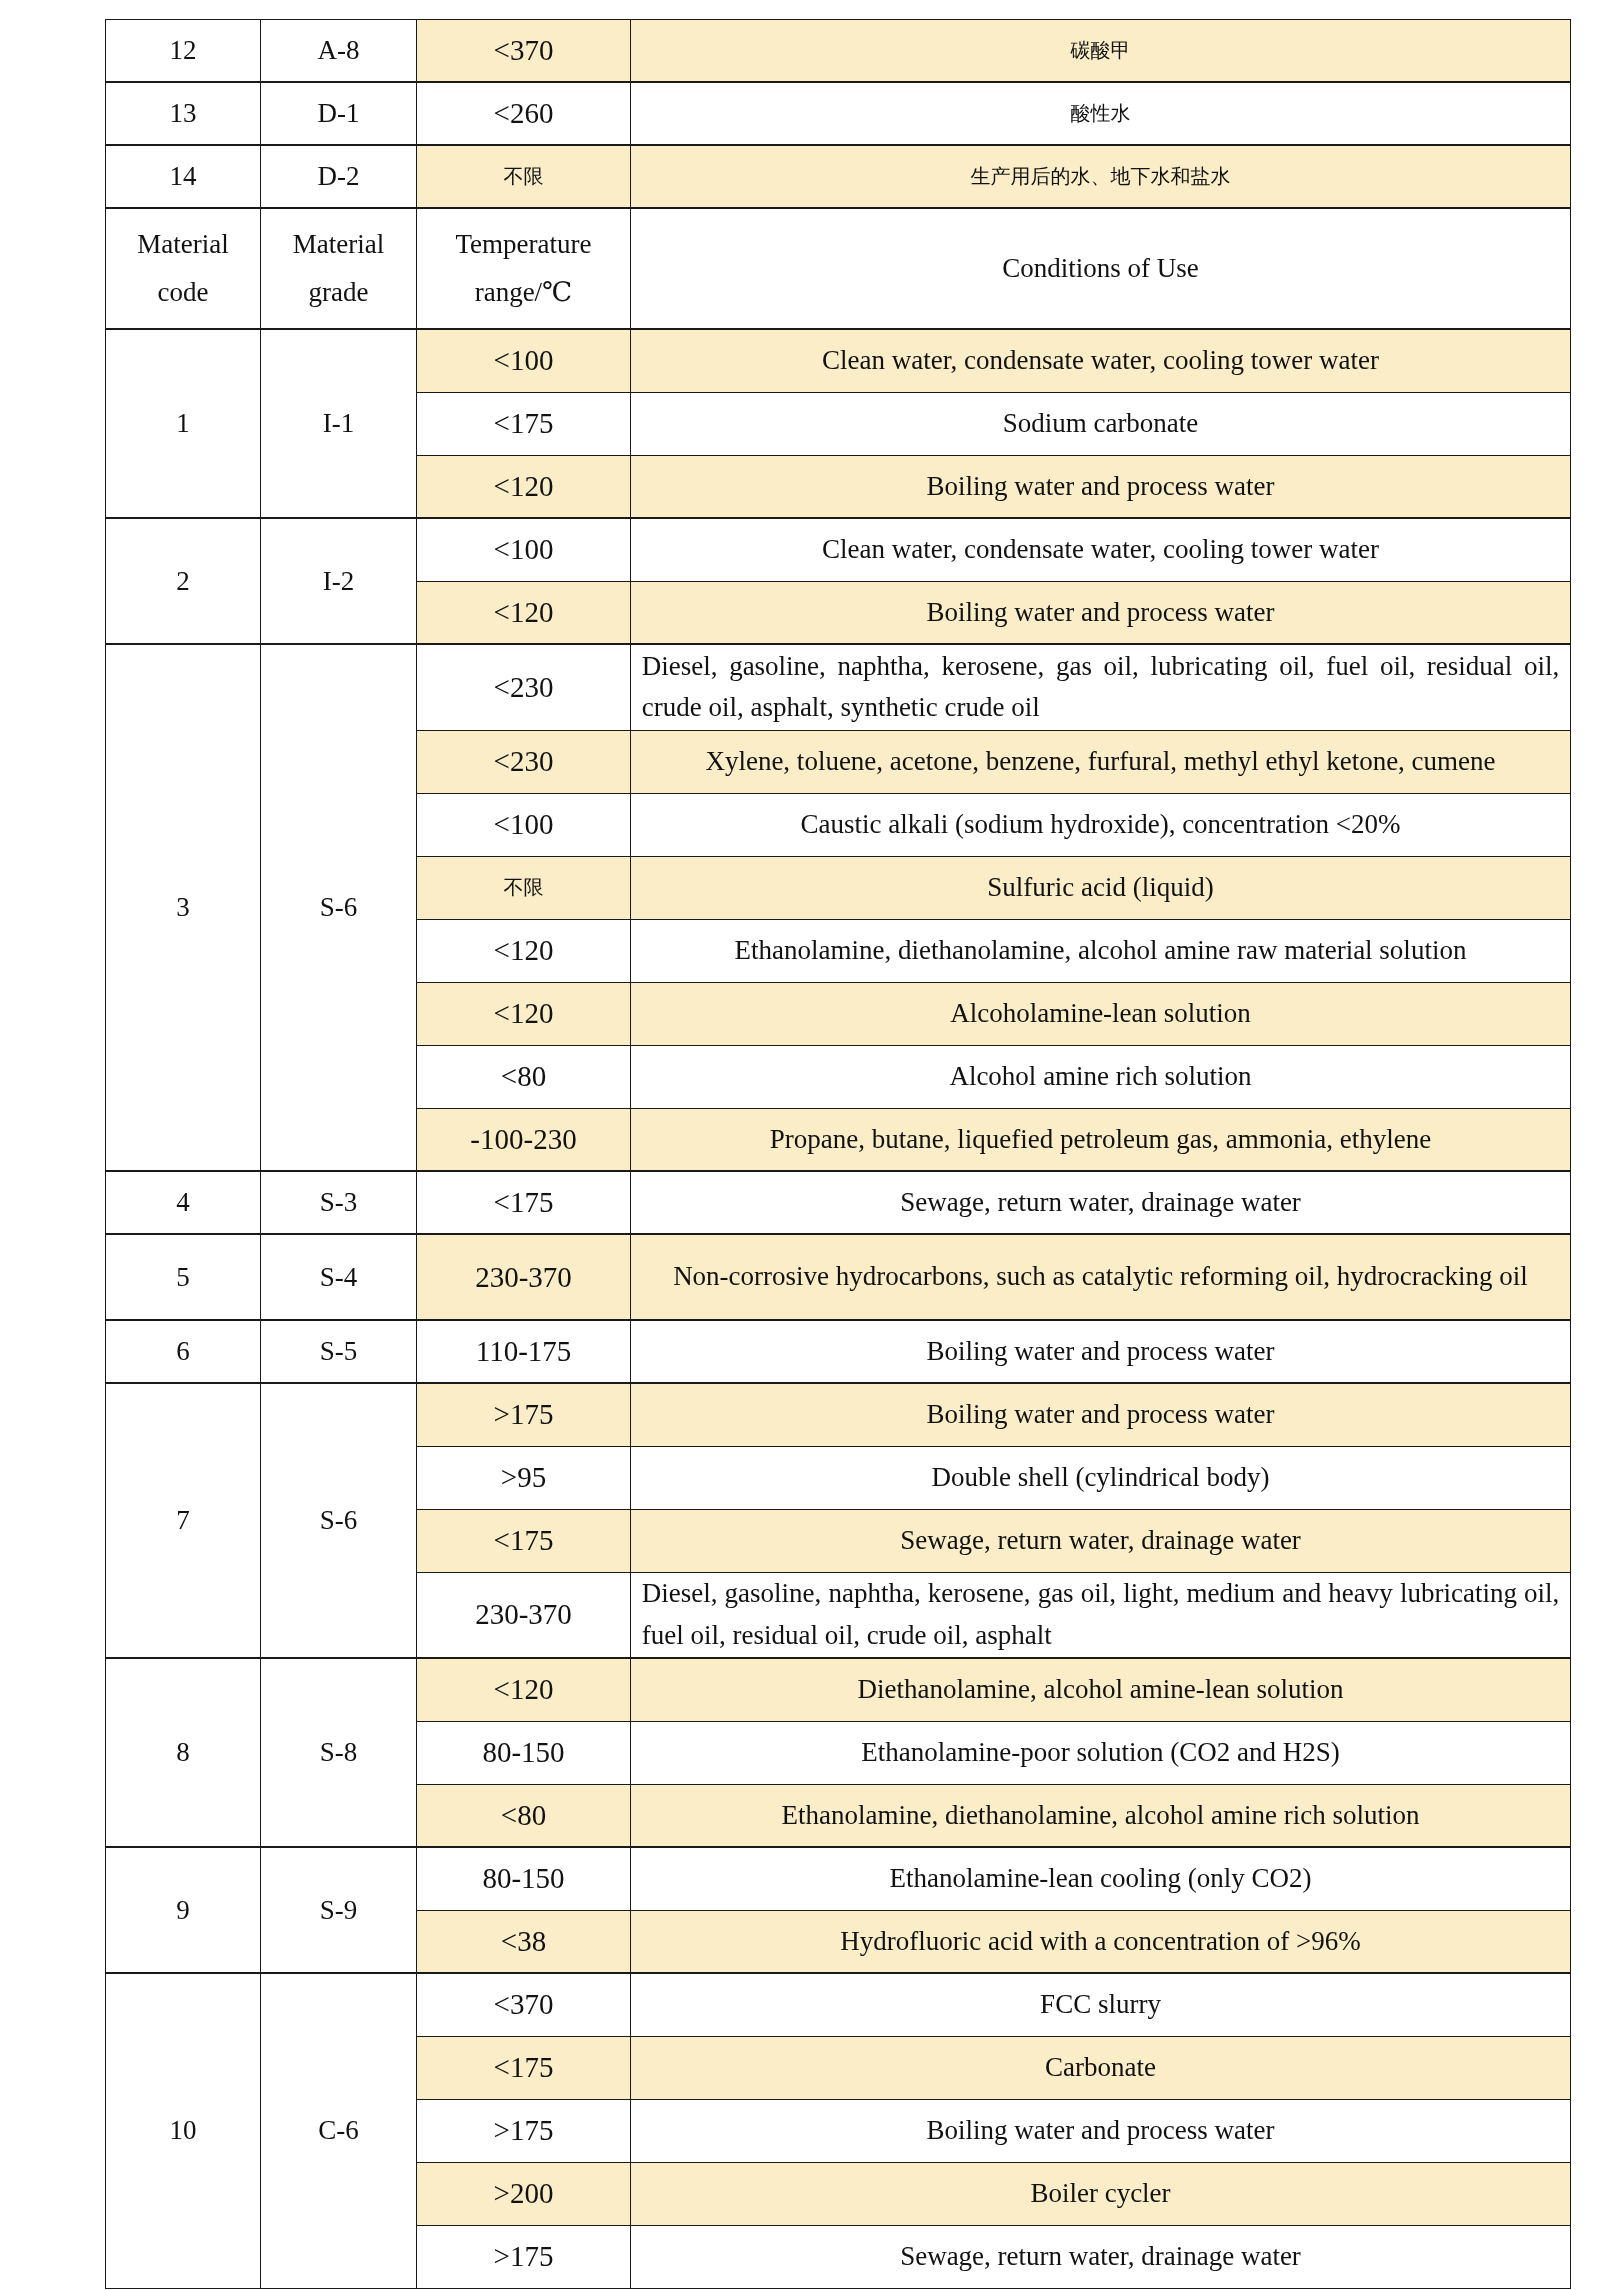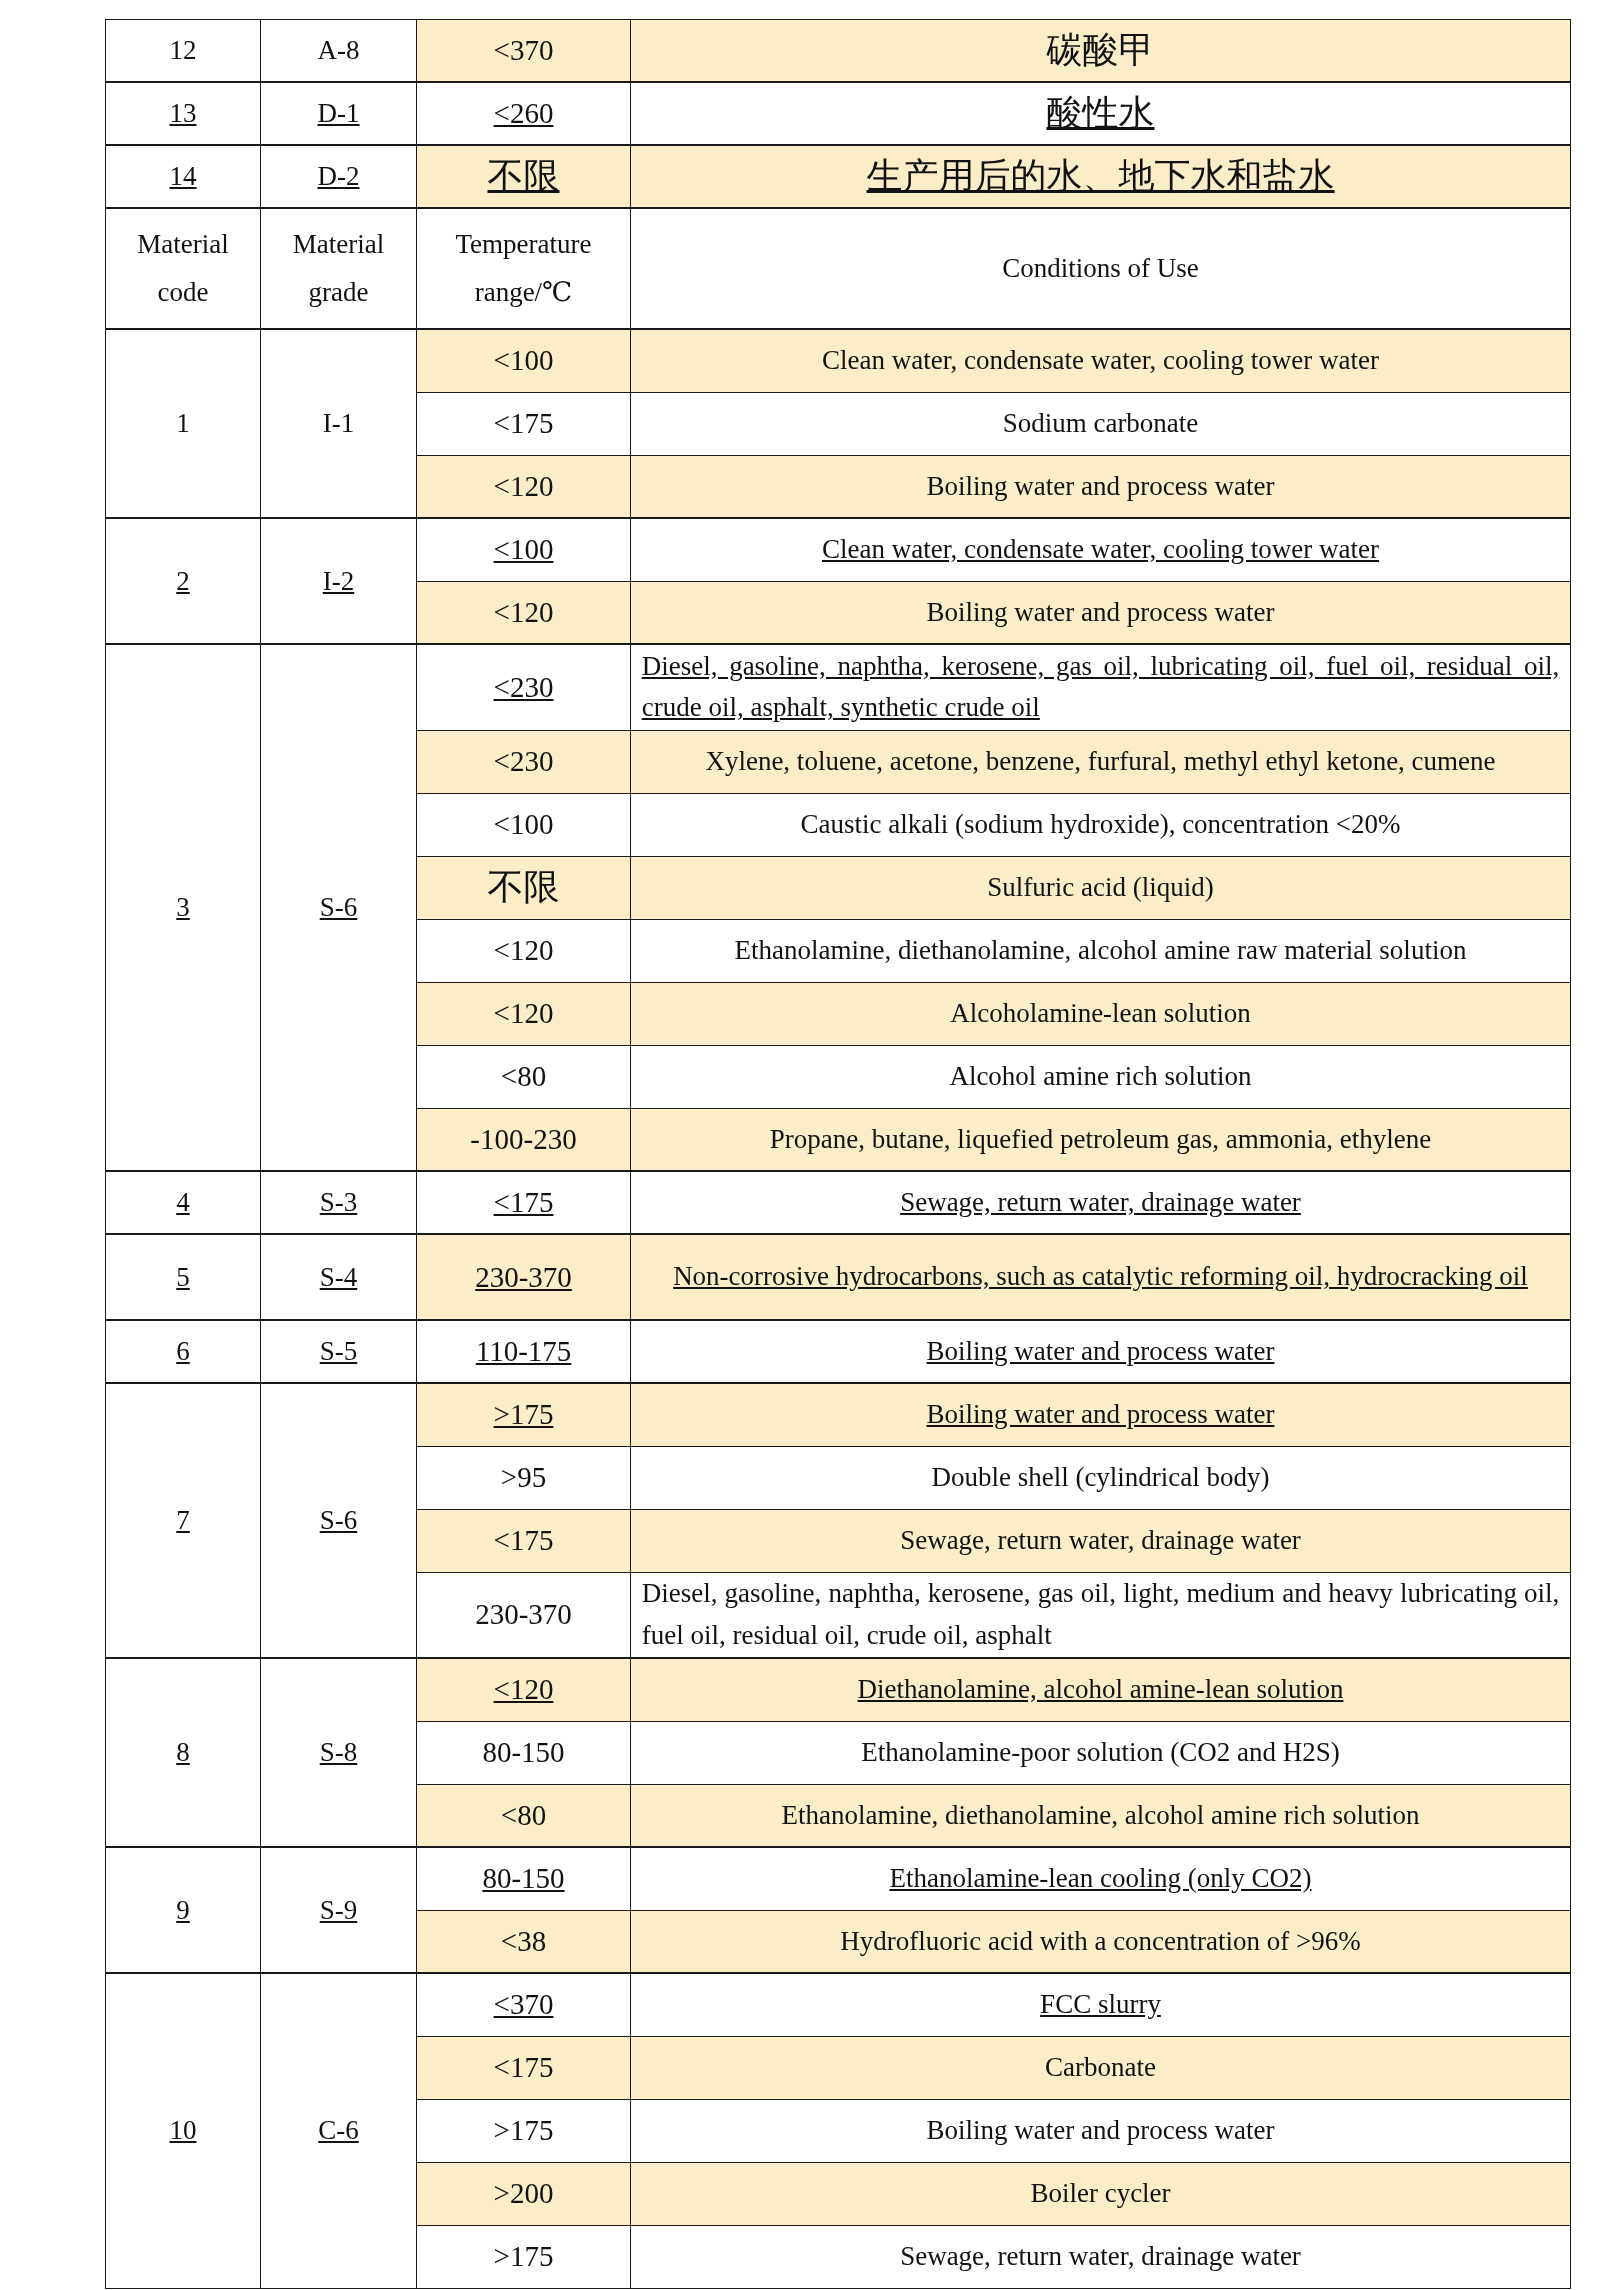--- a/index.html
+++ b/index.html
@@ -34,27 +34,27 @@
     border-right-width:1.3px;
     text-align:center;
     vertical-align:middle;
     font-size:27px;
     padding:0 10.7px;
     overflow:hidden;
   }
   tr{height:63px;}
   tr.tall{height:86px;}
   tr.head{height:121px;}
-  tr.gs td{border-top-width:2.7px;text-decoration:underline;}
+  tr.gs td{border-top-width:2.7px;}
   tr.head td{border-top-width:2.7px;border-bottom-width:2.7px;line-height:1.75;}
   td.temp{font-size:29px;padding:0 3.6px;}
   td.use{line-height:1.55;}
   td.use.just{text-align:justify;text-justify:inter-word;}
   td.hl{background:var(--hl);}
-  td.cn{font-size:36px;}
+  td.cn{font-size:20px;}
 </style>
 </head>
 <body>
 
 <div class="page">
   <div class="table-wrap">
     <table>
       <colgroup>
         <col class="c-code">
           <col class="c-grade">

